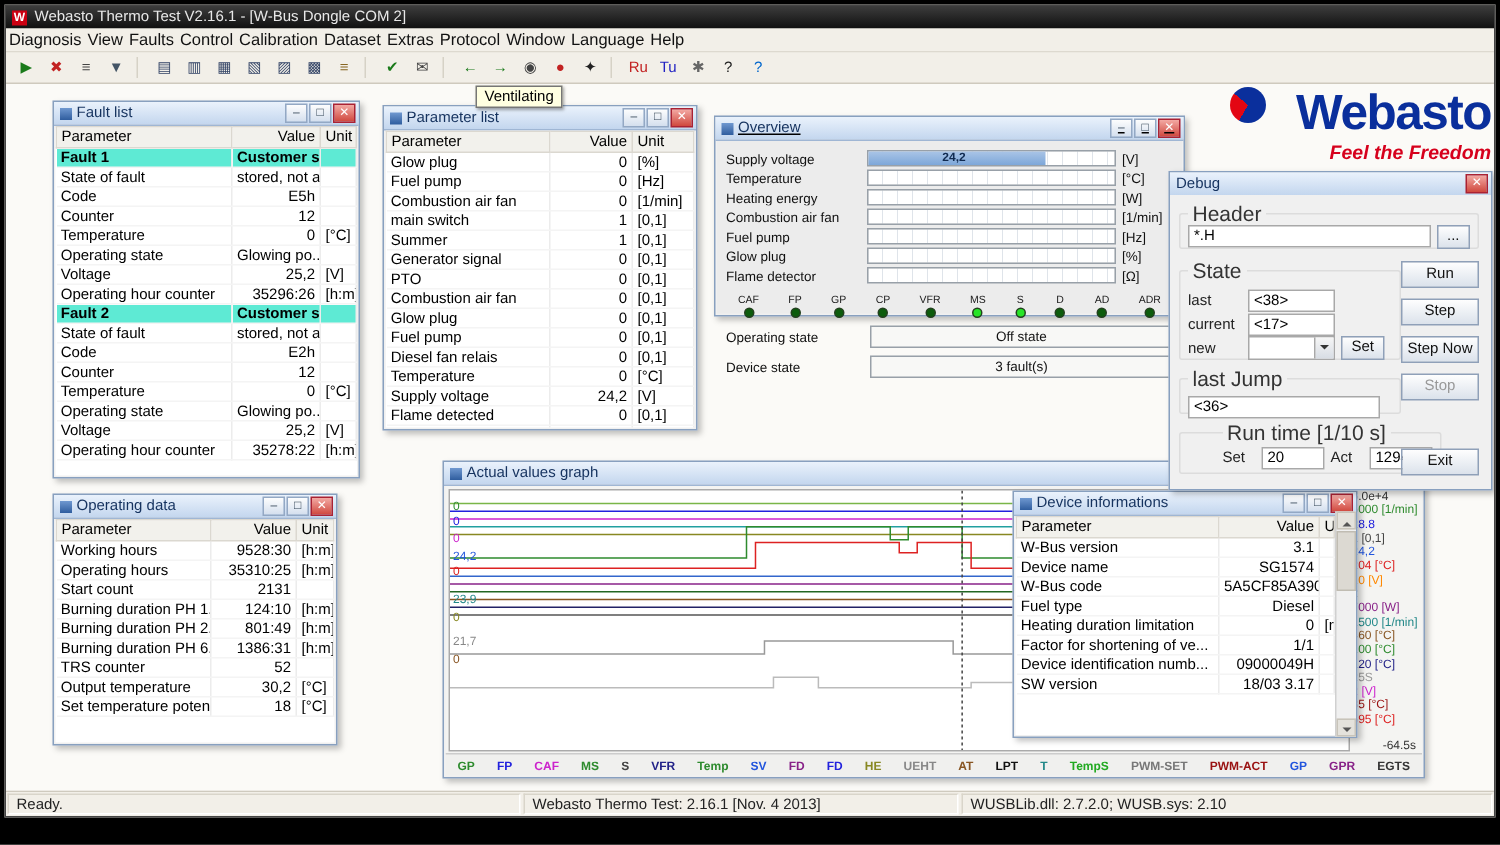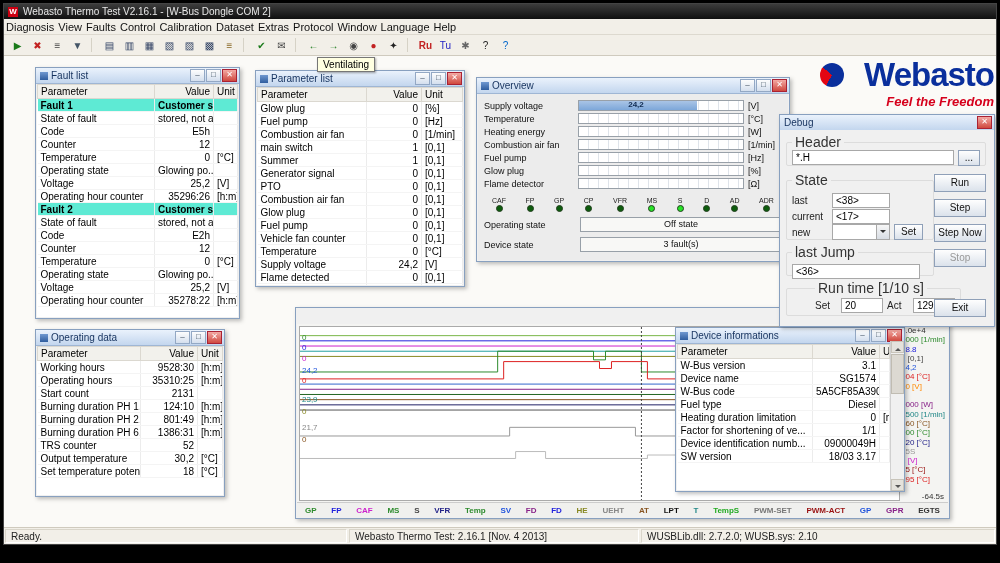--- a/index.html
+++ b/index.html
@@ -53,21 +53,21 @@
   #fault-list .tbl th:nth-child(2){width:52px;}
   #parameter-list .tbl th:nth-child(1){width:102px;}
   #parameter-list .tbl th:nth-child(2){width:48px;}
   #operating-data .tbl th:nth-child(1){width:96px;}
   #operating-data .tbl th:nth-child(2){width:50px;}
   #device-info .tbl th:nth-child(1){width:128px;}
   #device-info .tbl th:nth-child(2){width:60px;}
   
   #fault-list{left:31px;top:11px;width:205px;height:252px;z-index:10;}
   #parameter-list{left:251px;top:14px;width:210px;height:217px;z-index:11;}
-  #overview{left:472px;top:21px;width:314px;height:185px;z-index:12;}
+  #overview{left:472px;top:21px;width:314px;height:134px;z-index:12;text-decoration:underline;}
   #debug-window{left:775px;top:58px;width:216px;height:213px;z-index:30;background:#f0f0f0;}
   #operating-data{left:31px;top:273px;width:190px;height:168px;z-index:10;}
   #graph-window{left:291px;top:251px;width:655px;height:212px;z-index:13;}
   #device-info{left:671px;top:271px;width:230px;height:165px;z-index:20;}
   
   .ov-body{position:absolute;left:1px;right:1px;top:16px;bottom:1px;background:#ececec;
     padding:5px 6px;font-size:9px;box-sizing:border-box;color:#111;}
   .ov-row{display:flex;align-items:center;height:13px;gap:4px;}
   .ov-label{width:90px;white-space:nowrap;overflow:hidden;}
   .ov-bar{flex:1;height:9px;border:1px solid #98a0a8;position:relative;
@@ -128,21 +128,21 @@
     border:1px solid #c8c4ba;box-sizing:border-box;}
   .scroll-up{top:0;}.scroll-down{bottom:0;}
   .scroll-up:after,.scroll-down:after{content:"";position:absolute;left:3px;border:3px solid transparent;}
   .scroll-up:after{top:3px;border-bottom-color:#555;}
   .scroll-down:after{top:5px;border-top-color:#555;}
   .scroll-thumb{position:absolute;left:0;right:0;top:13px;height:40px;background:#dcd9d2;
     border:1px solid #c0bcb2;box-sizing:border-box;}
   #device-info .win-body{right:14px;}
   
   .logo{position:absolute;left:800px;top:2px;width:190px;height:62px;z-index:1;text-align:right;}
-  .logo-line1{display:flex;align-items:center;justify-content:flex-end;gap:20px;}
+  .logo-line1{display:flex;align-items:flex-start;justify-content:flex-end;gap:20px;}
   .logo-mark{width:24px;height:24px;border-radius:50%;
     background:conic-gradient(from 210deg,#e30613 0 100deg,#0a2f9c 100deg 360deg);}
   .logo-brand{font-size:33px;font-weight:bold;color:#0a2f9c;letter-spacing:-1px;line-height:34px;}
   .logo-tagline{font-size:13px;font-weight:bold;font-style:italic;color:#d6001c;margin-top:2px;}
   
   .tooltip{position:absolute;left:313px;top:1px;background:#ffffe1;border:1px solid #767676;
     font-size:10px;padding:1px 5px;z-index:99;box-shadow:1px 1px 2px rgba(0,0,0,.35);}
 </style>
 </head>
 <body>
@@ -181,21 +181,21 @@
       <span class="tb-sep"></span>
       <span class="tb-icon" style="color: rgb(26, 122, 26);">✔</span>
       <span class="tb-icon" style="color: rgb(68, 68, 68);">✉</span>
       <span class="tb-sep"></span>
       <span class="tb-icon" style="color: rgb(26, 122, 26);">←</span>
       <span class="tb-icon" style="color: rgb(26, 122, 26);">→</span>
       <span class="tb-icon" style="color: rgb(68, 68, 68);">◉</span>
       <span class="tb-icon" style="color: rgb(194, 34, 34);">●</span>
       <span class="tb-icon" style="color: rgb(34, 34, 34);">✦</span>
       <span class="tb-sep"></span>
-      <span class="tb-icon" style="color: rgb(194, 34, 34); font-weight: bold;">Ru</span>
+      <span class="tb-icon" style="color: rgb(194, 34, 34);">Ru</span>
       <span class="tb-icon" style="color: rgb(34, 34, 194);">Tu</span>
       <span class="tb-icon" style="color: rgb(102, 102, 102);">✱</span>
       <span class="tb-icon" style="color: rgb(34, 34, 34);">?</span>
       <span class="tb-icon" style="color: rgb(0, 102, 204);">?</span>
     </div>
 
   <div class="mdi">
 
     <div class="logo">
       <div class="logo-line1">
@@ -374,21 +374,21 @@
                 <td class="c0">Glow plug</td>
                 <td class="c1 v">0</td>
                 <td class="c2">[0,1]</td>
               </tr>
               <tr>
                 <td class="c0">Fuel pump</td>
                 <td class="c1 v">0</td>
                 <td class="c2">[0,1]</td>
               </tr>
               <tr>
-                <td class="c0">Vehicle fan counter</td>
+                <td class="c0">Diesel fan relais</td>
                 <td class="c1 v">0</td>
                 <td class="c2">[0,1]</td>
               </tr>
               <tr>
                 <td class="c0">Temperature</td>
                 <td class="c1 v">0</td>
                 <td class="c2">[°C]</td>
               </tr>
               <tr>
                 <td class="c0">Supply voltage</td>
@@ -642,20 +642,29 @@
                 <td class="c0">Set temperature poten...</td>
                 <td class="c1 v">18</td>
                 <td class="c2">[°C]</td>
               </tr>
             </tbody>
           </table>
       </div>
     </div>
 
     <div class="win" id="graph-window">
+      <div class="win-tb">
+        <span class="win-ico"></span>
+        <span class="win-title">Actual values graph</span>
+        <span class="win-btns">
+          <span class="wbtn">–</span>
+          <span class="wbtn">□</span>
+          <span class="wbtn close">✕</span>
+        </span>
+      </div>
       <div class="win-body gbody">
         <div class="plot">
           <svg id="gsvg" viewBox="0 0 100 100" preserveAspectRatio="none">
               <polyline points="0,5 100,5" fill="none" stroke="#7ab648" stroke-width="1" vector-effect="non-scaling-stroke"></polyline>
               <polyline points="0,8 100,8" fill="none" stroke="#2222dd" stroke-width="1" vector-effect="non-scaling-stroke"></polyline>
               <polyline points="0,11 100,11" fill="none" stroke="#cc22cc" stroke-width="1" vector-effect="non-scaling-stroke"></polyline>
               <polyline points="0,14 100,14" fill="none" stroke="#22a0a0" stroke-width="1" vector-effect="non-scaling-stroke"></polyline>
               <polyline points="0,17 100,17" fill="none" stroke="#888822" stroke-width="1" vector-effect="non-scaling-stroke"></polyline>
               <polyline points="0,26 33,26 33,14 49,14 49,19 51,19 51,14 57,14 57,26 100,26" fill="none" stroke="#2e8b2e" stroke-width="1" vector-effect="non-scaling-stroke"></polyline>
               <polyline points="0,30 34,30 34,20 50,20 50,24 52,24 52,20 58,20 58,30 100,30" fill="none" stroke="#dd2222" stroke-width="1" vector-effect="non-scaling-stroke"></polyline>

